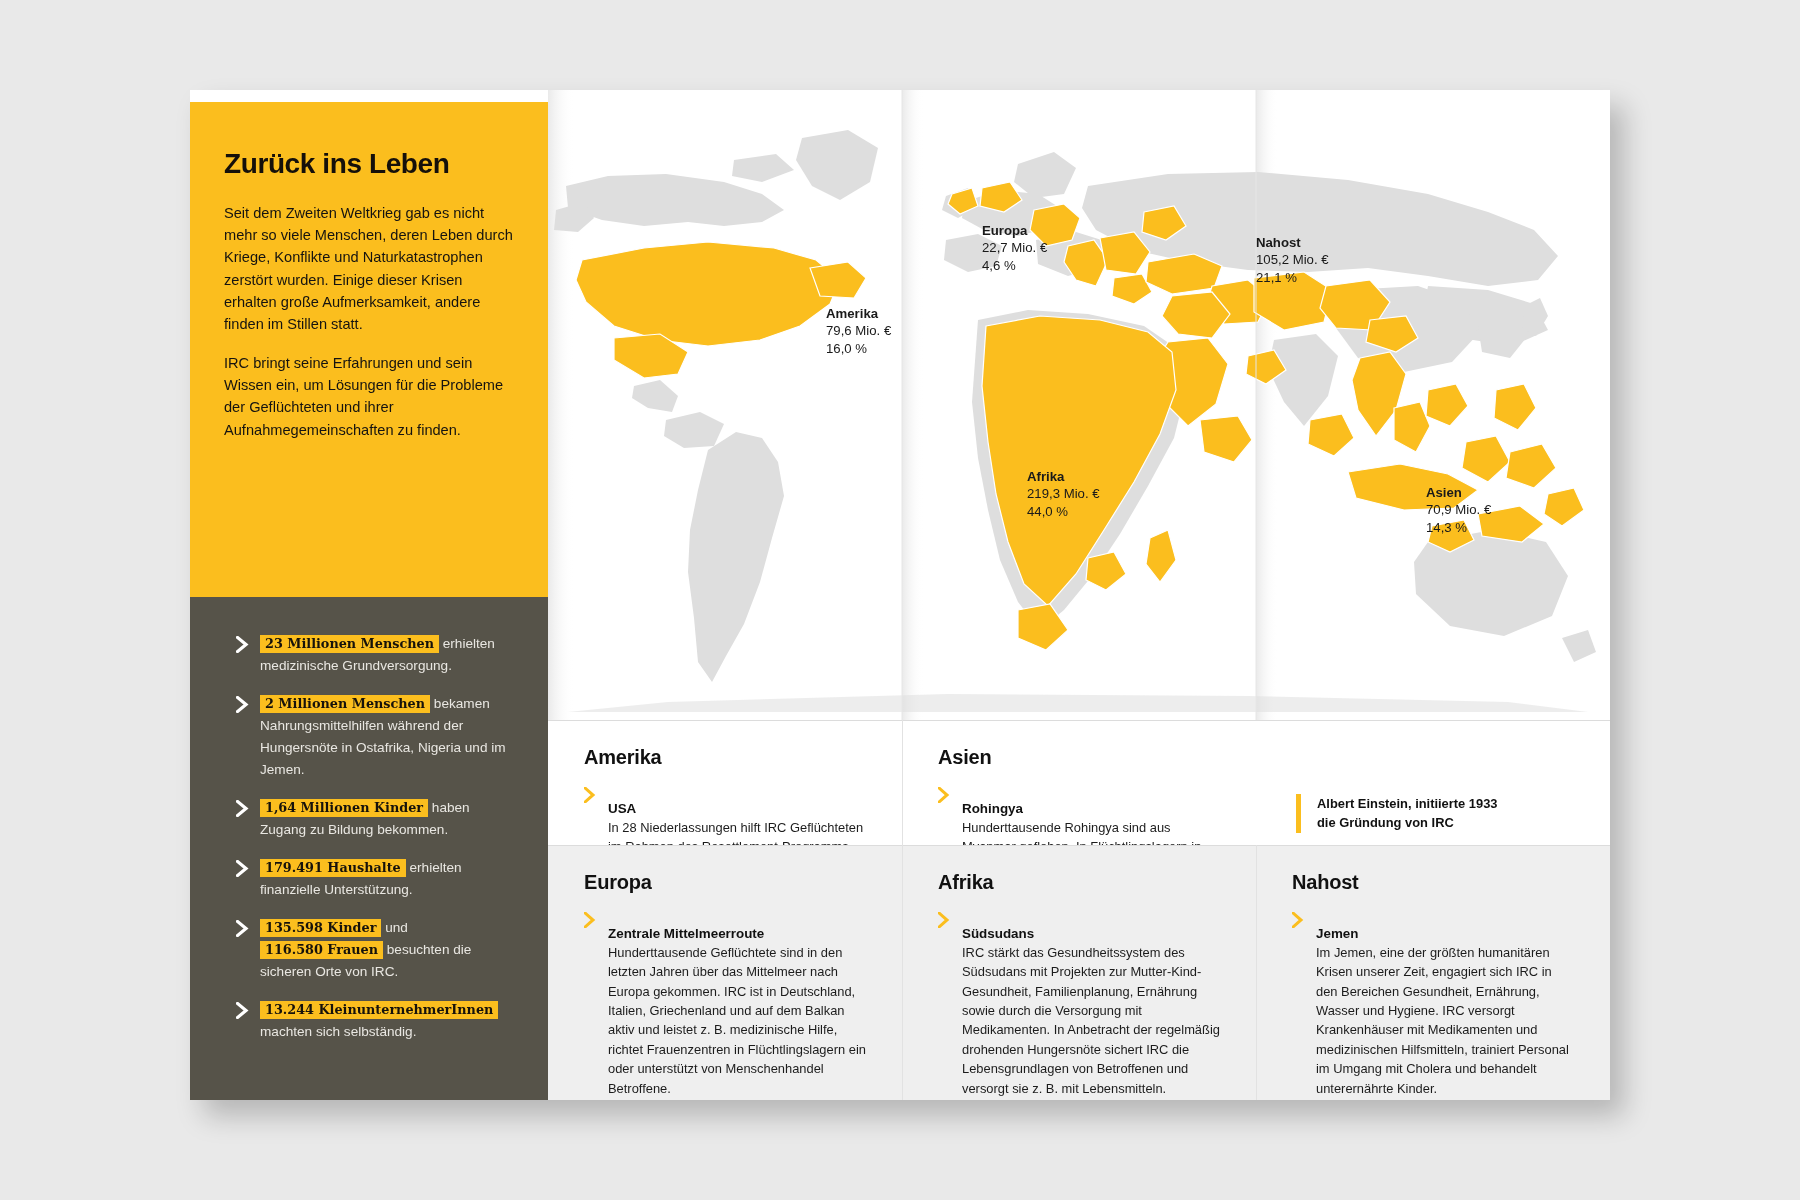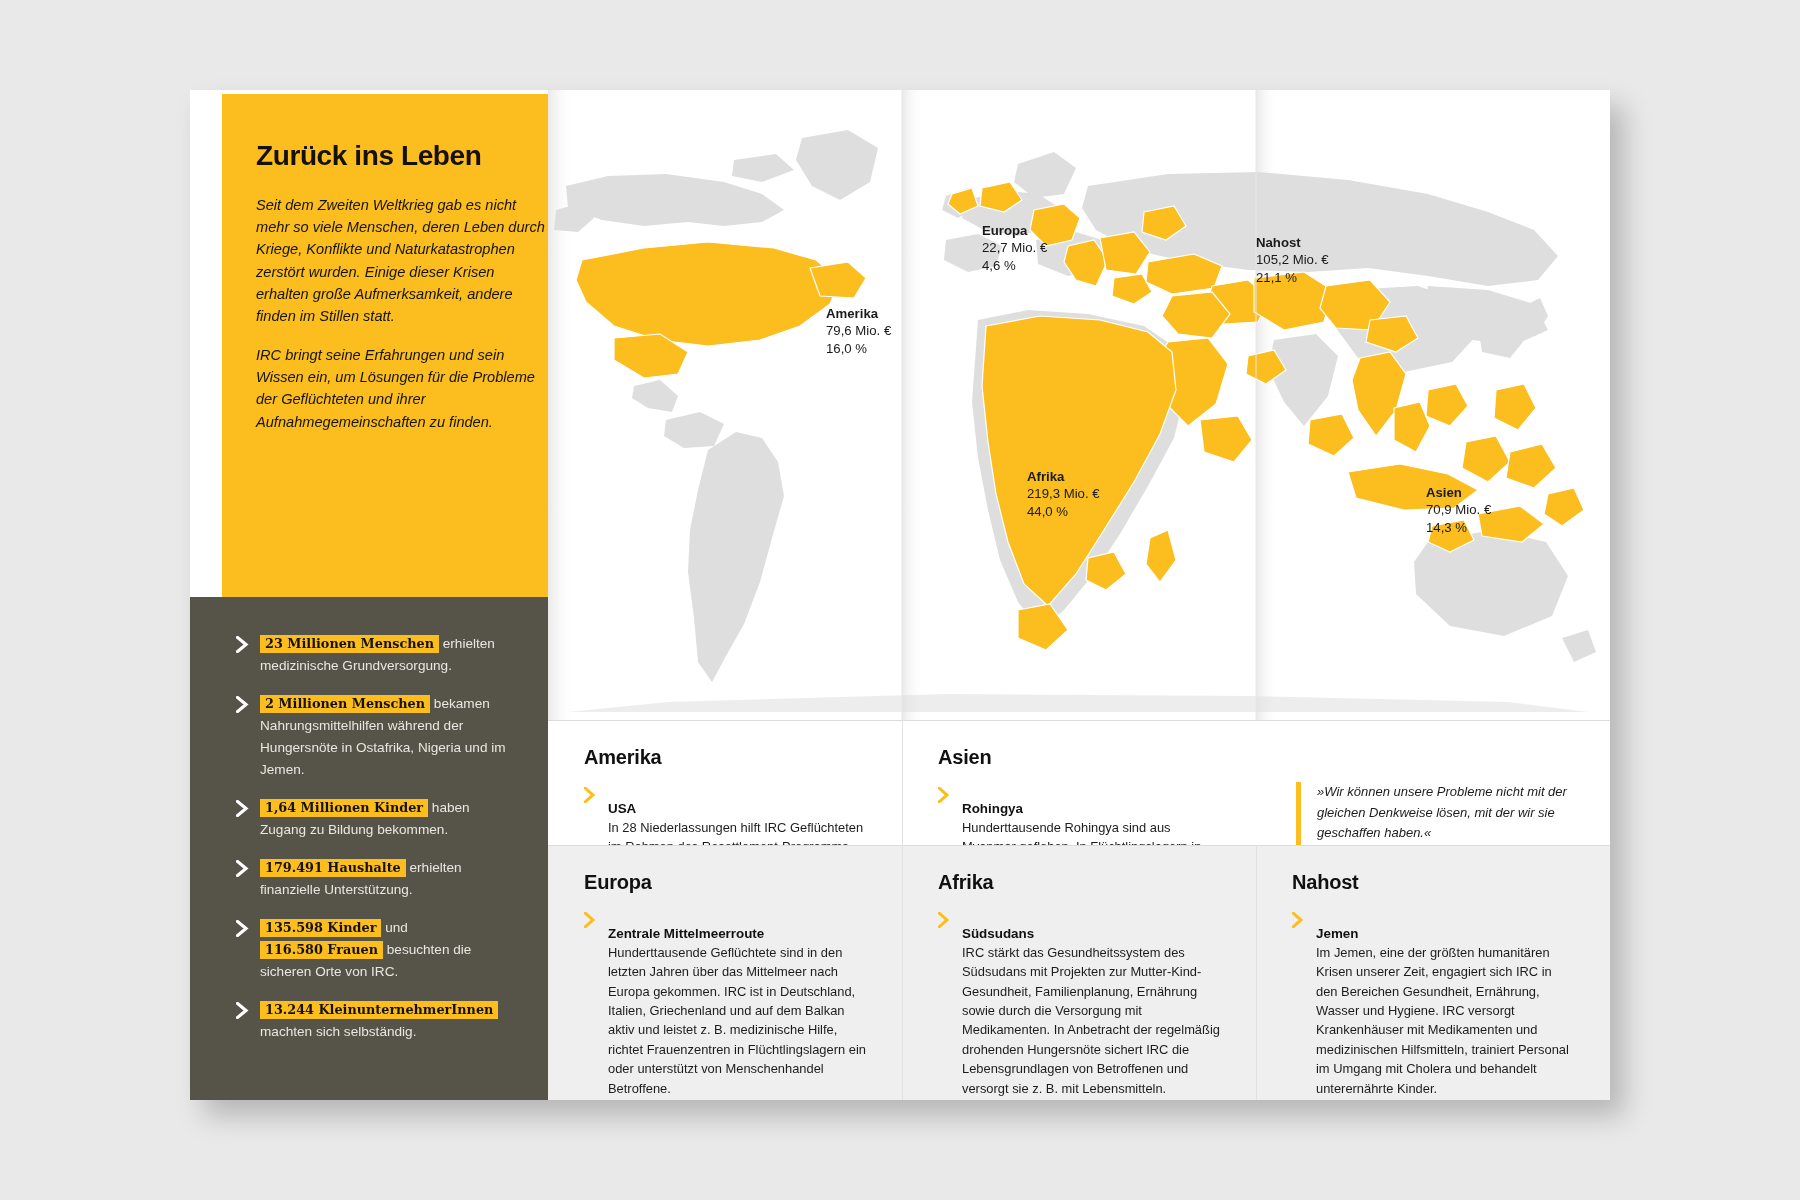--- a/index.html
+++ b/index.html
@@ -14,36 +14,35 @@
   
   #sheet{
     position:absolute;left:190px;top:90px;width:1420px;height:1010px;
     background:#ffffff;
     box-shadow: 14px 16px 26px rgba(0,0,0,.22);
   }
 
   
   #leftcol{position:absolute;left:0;top:0;width:358px;height:1010px;}
   #yellowpanel{
-    position:absolute;left:0;top:4px;width:358px;height:559px;
+    position:absolute;left:0;top:12px;width:358px;height:559px;
     background:#fbbe1e;
-    margin-left:32px;
   }
   #darkpanel{
     position:absolute;left:0;top:507px;width:358px;height:503px;
     background:#565349;
   }
 
   h1#title{
     margin:0;padding:46px 34px 0 34px;
     font-size:28px;font-weight:bold;letter-spacing:-.4px;color:#15100a;
   }
   .ypara{
     margin:0;padding:0 34px;
-    font-size:14.6px;line-height:1.52;color:#151310;font-style:italic;
+    font-size:14.6px;line-height:1.52;color:#151310;
   }
   .ypara.p1{margin-top:22px;}
   .ypara.p2{margin-top:17px;}
   .ypara.p3{margin-top:17px;}
 
   
   #stats{padding:36px 30px 0 26px;margin-left:20px;}
   .stat{display:flex;align-items:flex-start;margin-bottom:16px;}
   .chev{
     flex:0 0 auto;width:18px;margin-right:6px;margin-top:3px;
@@ -346,21 +345,20 @@
             <div class="itembody">
               <div class="ititle">Rohingya</div>
               <div class="itext">Hunderttausende Rohingya sind aus Myanmar geflohen. In Flüchtlingslagern in Bangladesch bietet IRC mit Partnern Gesundheitsdienste an und behandelt unterernährte Menschen. In Myanmar sorgt IRC dafür, dass Gesundheits- und Schutzprogramme im Bundesstaat Rakhine weiterlaufen.</div>
             </div>
           </div>
         </div>
       </div>
 
       <div id="quotewrap">
         <div id="quote">
-          <div class="qtext">»Wir können unsere Probleme nicht mit der gleichen Denkweise lösen, mit der wir sie geschaffen haben.«</div>
           <div class="qattr">Albert Einstein, initiierte 1933</div>
           <div class="qattr" style="margin-top:0">die Gründung von IRC</div>
         </div>
       </div>
     </div>
 
     <div id="bottomband">
       <div class="divline" style="left:0;top:0;width:1062px;background:#dcdcdc;"></div>
 
       <div class="bcol b1">

